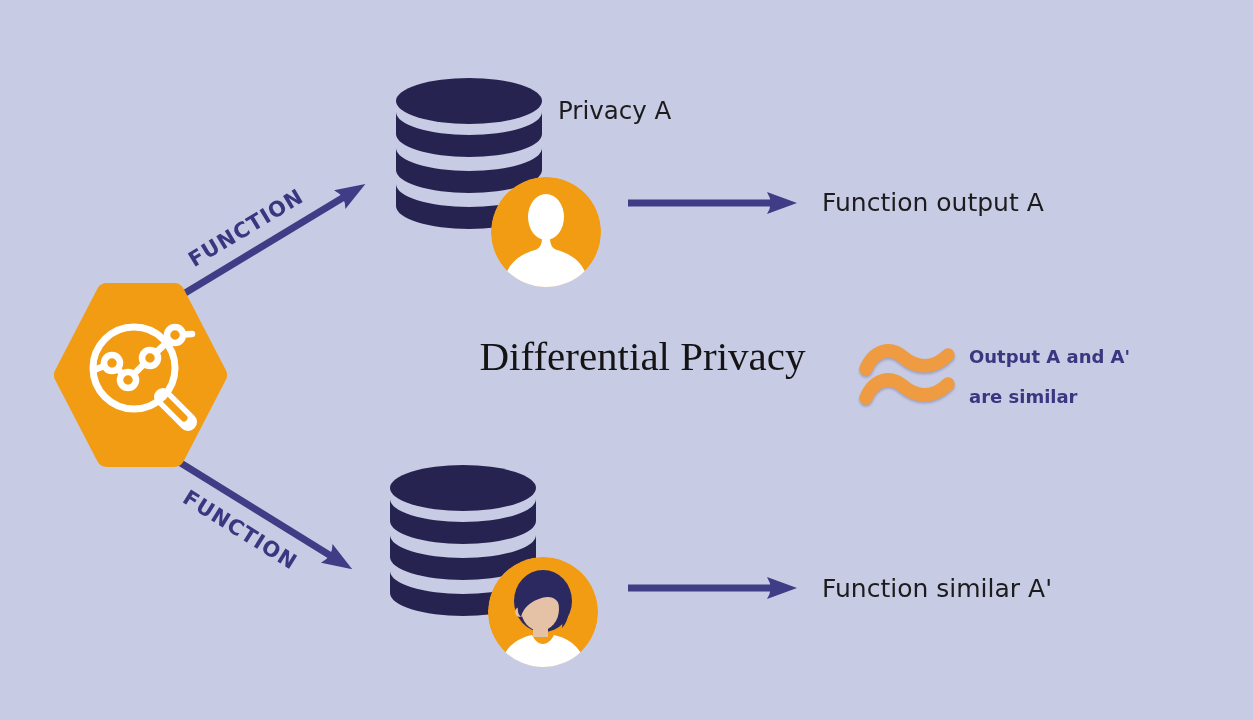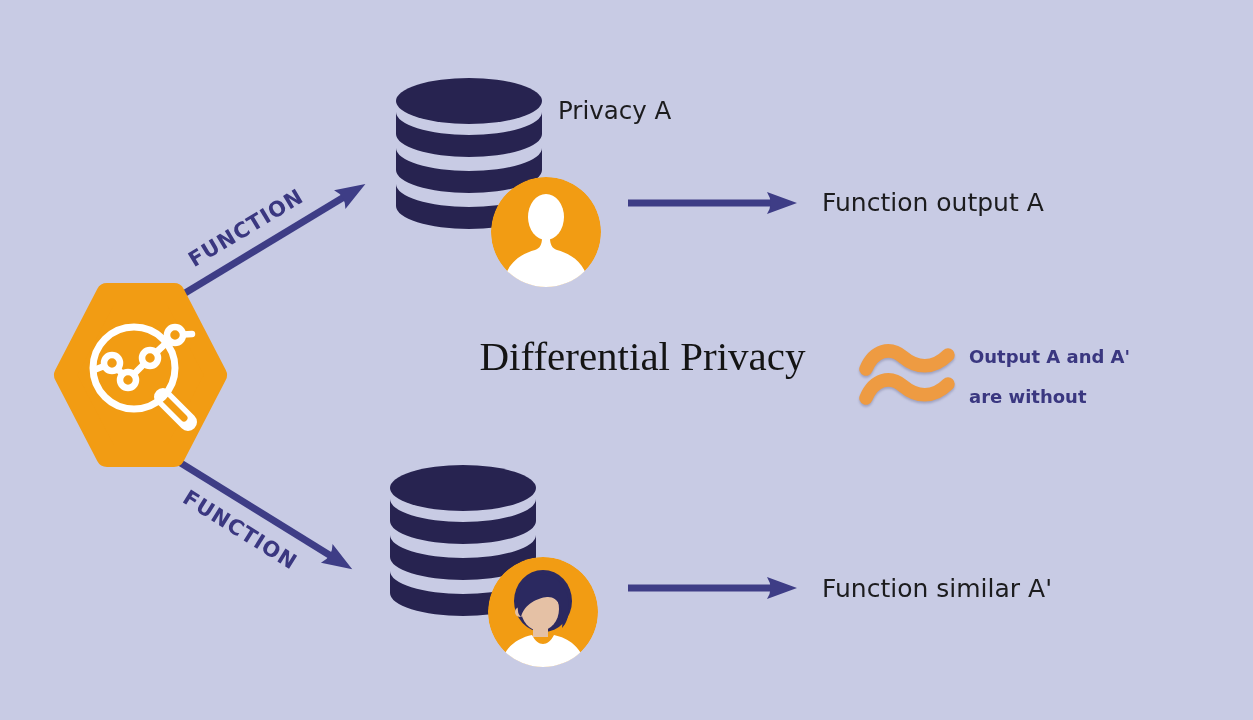--- a/index.html
+++ b/index.html
@@ -121,21 +121,21 @@
 
   <div class="approx">
     <svg width="100" height="80" viewBox="0 0 100 80">
       <path class="approx-wave" d="M8,31 C16,12 32,8 45,19 C58,30 75,32 90,17"></path>
       <path class="approx-wave" d="M8,60 C16,41 32,37 45,48 C58,59 75,61 90,46"></path>
     </svg>
   </div>
 
   <div class="similar">
     <div>Output A and A'</div>
-    <div>are without</div>
+    <div>are similar</div>
   </div>
 
   <div class="abs" style="left:390px;top:465px;">
     <svg width="146" height="152" viewBox="0 0 146 152">
       <ellipse class="db-fill" cx="73" cy="23" rx="73" ry="23"></ellipse>
       <path class="db-fill" d="M0 34 a73 23 0 0 0 146 0 v22 a73 23 0 0 1 -146 0 z"></path>
       <path class="db-fill" d="M0 70 a73 23 0 0 0 146 0 v22 a73 23 0 0 1 -146 0 z"></path>
       <path class="db-fill" d="M0 106 a73 23 0 0 0 146 0 v22 a73 23 0 0 1 -146 0 z"></path>
     </svg>
   </div>

